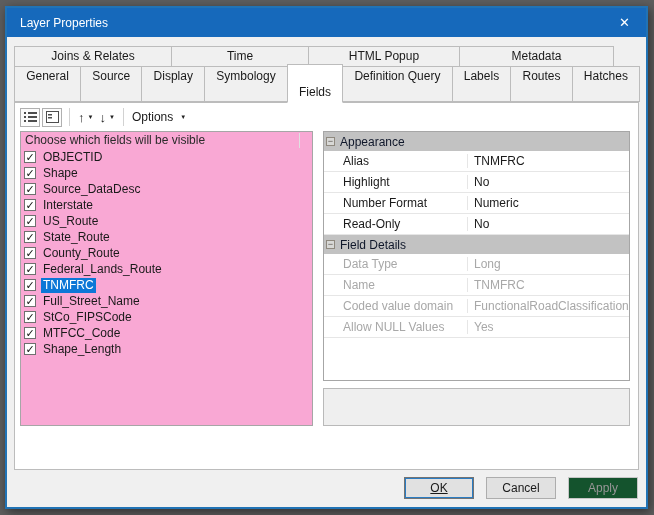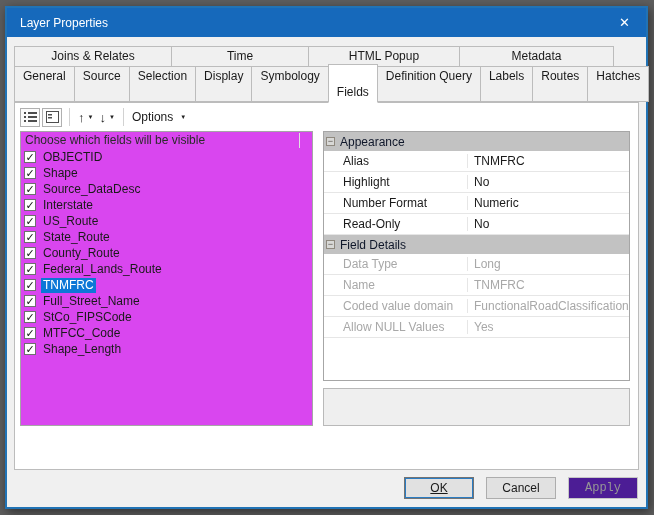--- a/index.html
+++ b/index.html
@@ -50,21 +50,21 @@
   .view-btn { width:20px; height:19px; border:1px solid #b0b0b0; background:#fcfcfc;
     display:flex; align-items:center; justify-content:center; margin-right:2px; }
   .tb-sep { width:1px; height:18px; background:#d2d2d2; margin:0 5px; }
   .tbtn { height:20px; display:flex; align-items:center; padding:0 3px; }
   .arrow { font-size:13px; font-weight:bold; line-height:13px; }
   .caret { font-size:6px; margin-left:3px; color:#222; line-height:6px; }
   .options-label { margin-right:4px; }
   
   .content { display:flex; flex:1; align-items:flex-start; }
   .fields-list { flex:none; width:293px; height:295px; margin-left:1px;
-    border:1px solid #a6a6a6; background:#d946ef; overflow:hidden; }
+    border:1px solid #a6a6a6; background:#f9a8d4; overflow:hidden; }
   .list-header { height:17px; line-height:17px; padding-left:4px; color:#2b2b2b; position:relative; }
   .list-header .divider { position:absolute; right:12px; top:1px; bottom:1px; width:1px; background:#e0e0e0; }
   .field-item { height:16px; display:flex; align-items:center; padding-left:3px; }
   .checkbox { flex:none; width:12px; height:12px; border:1px solid #6f6f6f; background:#fff;
     font-size:11px; line-height:10px; text-align:center; color:#111; margin-right:5px; overflow:hidden; }
   .flabel { padding:0 2px; line-height:15px; white-space:nowrap; }
   .flabel.selected { background:#0d77d7; color:#fff; }
   
   .right-col { flex:1; margin-left:10px; margin-right:14px; }
   .prop-grid { height:250px; border:1px solid #a6a6a6; background:#fff; overflow:hidden; }
@@ -80,21 +80,21 @@
   .pvalue { flex:1; padding-left:6px; display:flex; align-items:center;
     overflow:hidden; white-space:nowrap; }
   .section-disabled .plabel, .section-disabled .pvalue { color:#a8a8a8; }
   .desc-box { height:38px; margin-top:7px; border:1px solid #b9b9b9; background:#efefef; }
   
   .footer { flex:none; height:37px; display:flex; justify-content:flex-end;
     align-items:flex-start; padding:7px 8px 0 0; gap:12px; background:#f0f0f0; }
   .btn { width:70px; height:22px; background:#e1e1e1; border:1px solid #adadad;
     display:flex; align-items:center; justify-content:center; cursor:default; }
   .btn.focused { border:1px solid #737373; box-shadow:inset 0 0 0 1px #2b7cc2;text-decoration:underline; }
-  .btn.disabled { background:#4c1d95; border-color:#c6c6c6; color:#969696;font-family:Liberation Mono, monospace; }
+  .btn.disabled { background:#14532d; border-color:#c6c6c6; color:#969696; }
   svg { display:block; }
 </style>
 </head>
 <body>
 
 <div class="dialog">
 
   <div class="titlebar">
     <span class="title">Layer Properties</span>
     <span class="close-btn">✕</span>
@@ -103,21 +103,20 @@
   <div class="tabstrip">
     <div class="tabrow tabrow1">
       <div class="tab t-w1">Joins &amp; Relates</div>
       <div class="tab t-w2">Time</div>
       <div class="tab t-w3">HTML Popup</div>
       <div class="tab t-w4">Metadata</div>
     </div>
     <div class="tabrow tabrow2">
       <div class="tab">General</div>
       <div class="tab">Source</div>
-      <div class="tab">Selection</div>
       <div class="tab">Display</div>
       <div class="tab">Symbology</div>
       <div class="tab active">Fields</div>
       <div class="tab">Definition Query</div>
       <div class="tab">Labels</div>
       <div class="tab">Routes</div>
       <div class="tab">Hatches</div>
     </div>
   </div>
 

